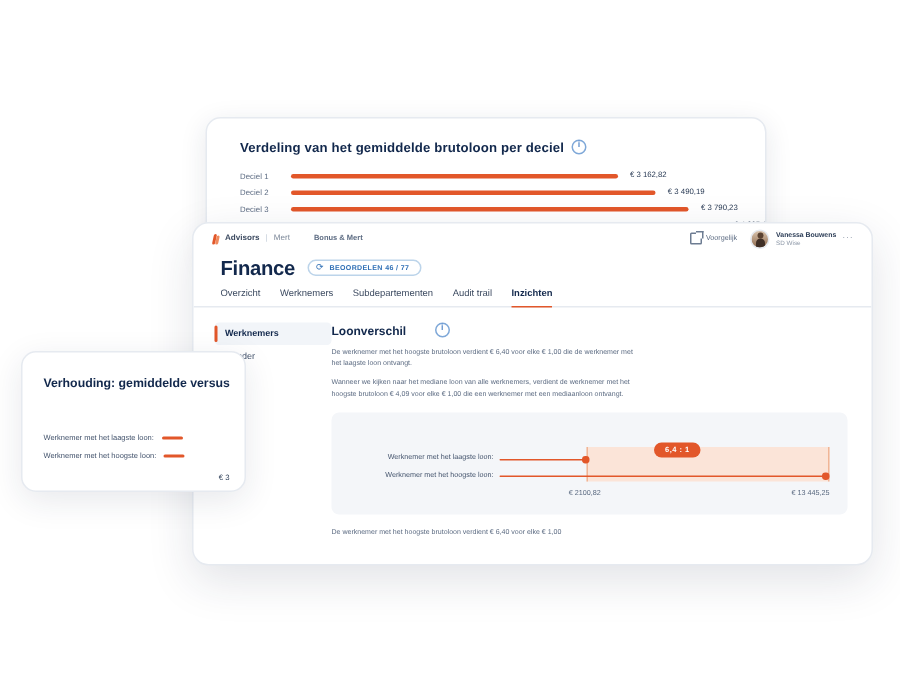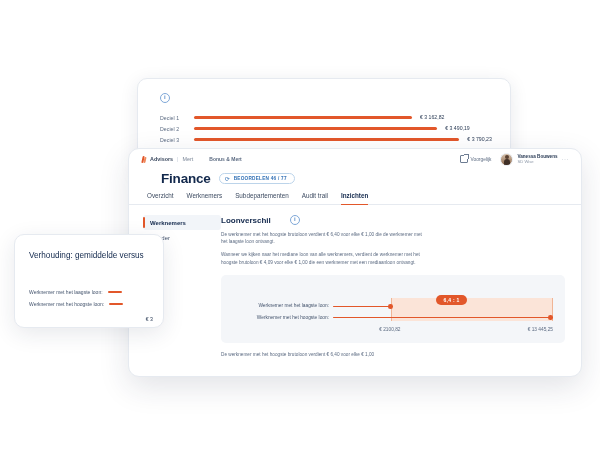--- a/index.html
+++ b/index.html
@@ -50,21 +50,21 @@
   }
   .dec-val{
     position:absolute;top:1.5px;font-size:5.2px;color:#2a3b55;white-space:nowrap;
   }
 
   
   #avg-card{
     left:14px;top:234px;width:148px;height:92px;
   }
   #avg-card .c-title{
-    margin:16px 0 16px 14px;font-size:8.2px;font-weight:normal;color:#12284c;
+    margin:16px 0 16px 14px;font-size:8.2px;font-weight:bold;color:#12284c;
     white-space:nowrap;
   }
   .avg-rows{margin:26px 0 0 14px;}
   .avg-row{display:flex;align-items:center;height:12px;}
   .avg-lab{font-size:5px;color:#44546d;white-space:nowrap;}
   .avg-dash{width:14px;height:1.6px;background:#e2572a;margin-left:5px;border-radius:2px;}
   .avg-val{margin:6px 0 0 0;text-align:right;padding-right:10px;font-size:5.2px;color:#2a3b55;}
 
   
   #main-card{
@@ -118,21 +118,21 @@
   }
   .avatar:before{
     content:"";position:absolute;left:3.4px;top:1.6px;width:4.2px;height:4.2px;
     background:#5a4232;border-radius:50%;
   }
   .u-name{font-size:4.6px;color:#2a3b55;font-weight:bold;line-height:5.4px;}
   .u-sub{font-size:4.2px;color:#8b96a6;line-height:5px;}
   .dots{font-size:6px;color:#9aa4b2;letter-spacing:.5px;}
 
   
-  .title-row{display:flex;align-items:center;gap:8px;padding:2px 0 0 32px;}
+  .title-row{display:flex;align-items:center;gap:8px;padding:2px 0 0 18px;}
   .page-title{font-size:13.5px;font-weight:bold;color:#12284c;letter-spacing:-.2px;}
   .badge{
     display:flex;align-items:center;gap:3px;
     border:1px solid #bcd4ea;border-radius:9px;
     padding:1.6px 7px 1.6px 5px;background:#fff;
   }
   .badge-ico{
     width:6px;height:6px;color:#2f6fb5;font-size:6px;line-height:6px;
   }
   .badge-txt{font-size:4.7px;font-weight:bold;color:#2f6fb5;letter-spacing:.25px;}
@@ -209,20 +209,21 @@
     margin-top:9px;font-size:4.7px;color:#5c6b82;
   }
 </style>
 </head>
 <body>
 
 <div class="stage">
 
   <div class="card" id="deciles-card">
     <div class="c-title">
+      <span>Verdeling van het gemiddelde brutoloon per deciel</span>
       <span class="info-ico">i</span>
     </div>
     <div class="dec-rows">
 
       <div class="dec-row">
         <div class="dec-lab">Deciel 1</div>
         <div class="dec-track">
           <div class="dec-bar" style="width:69%"></div>
           <div class="dec-val" style="left:71.5%">€ 3 162,82</div>
         </div>

